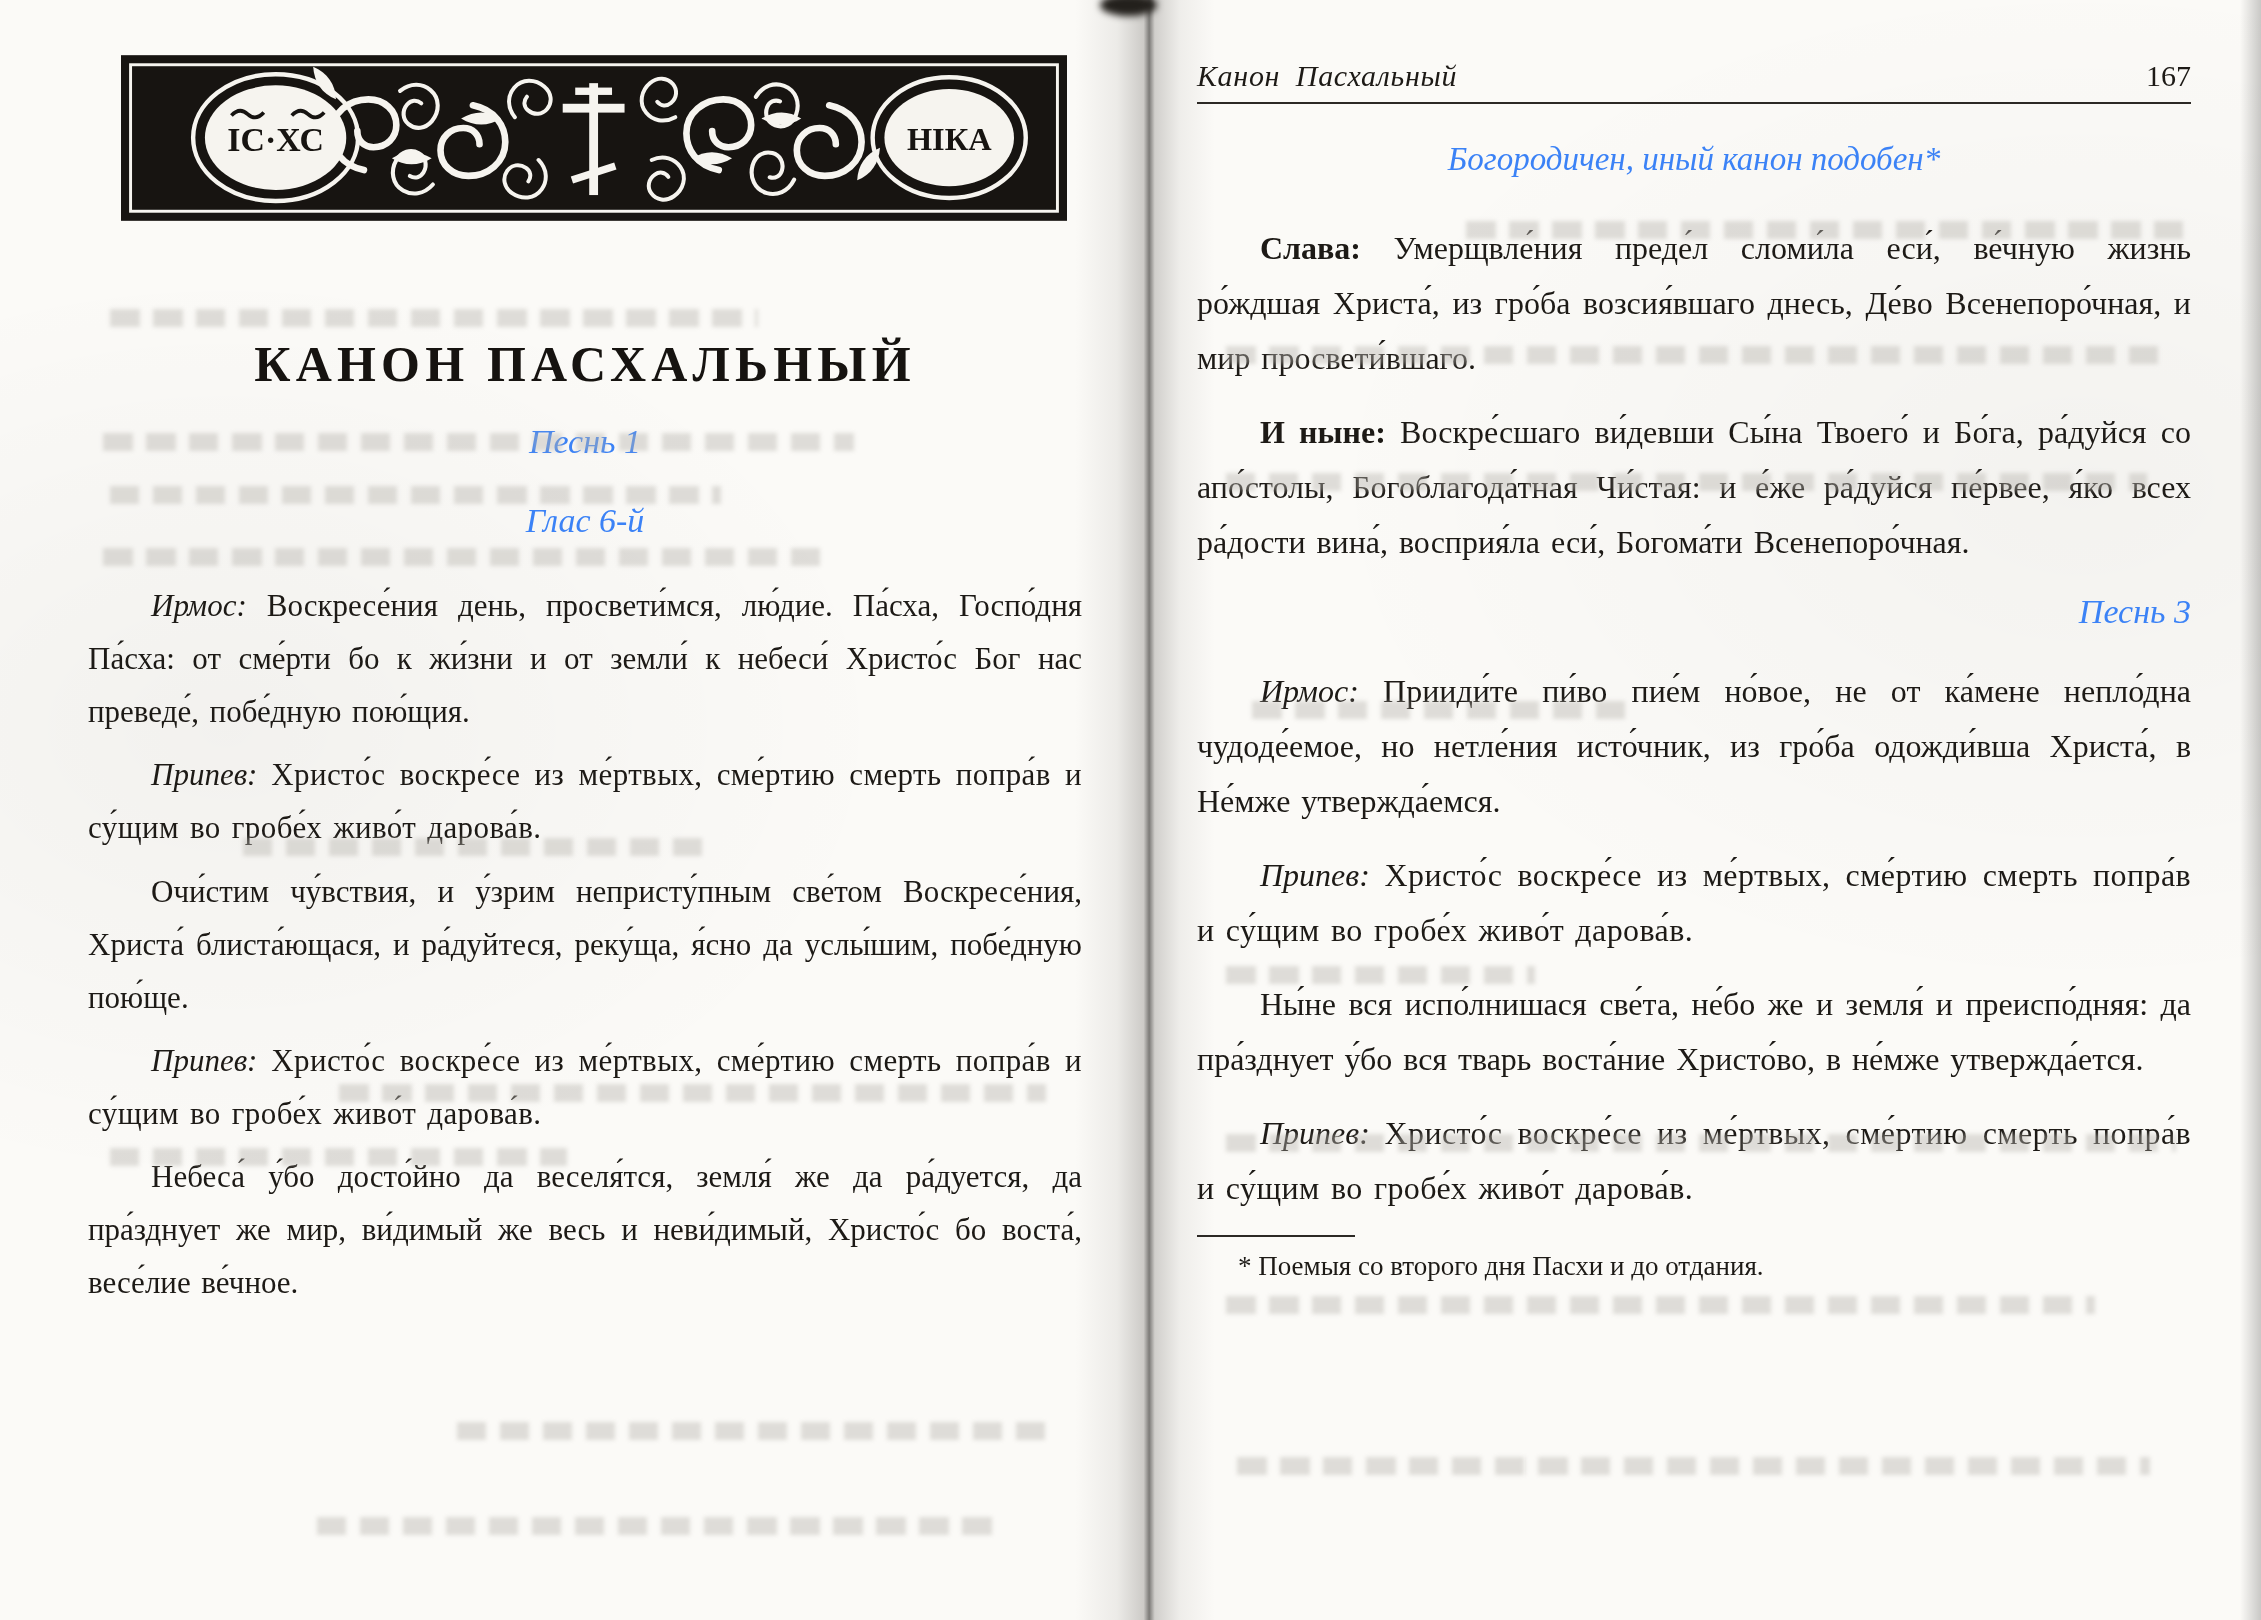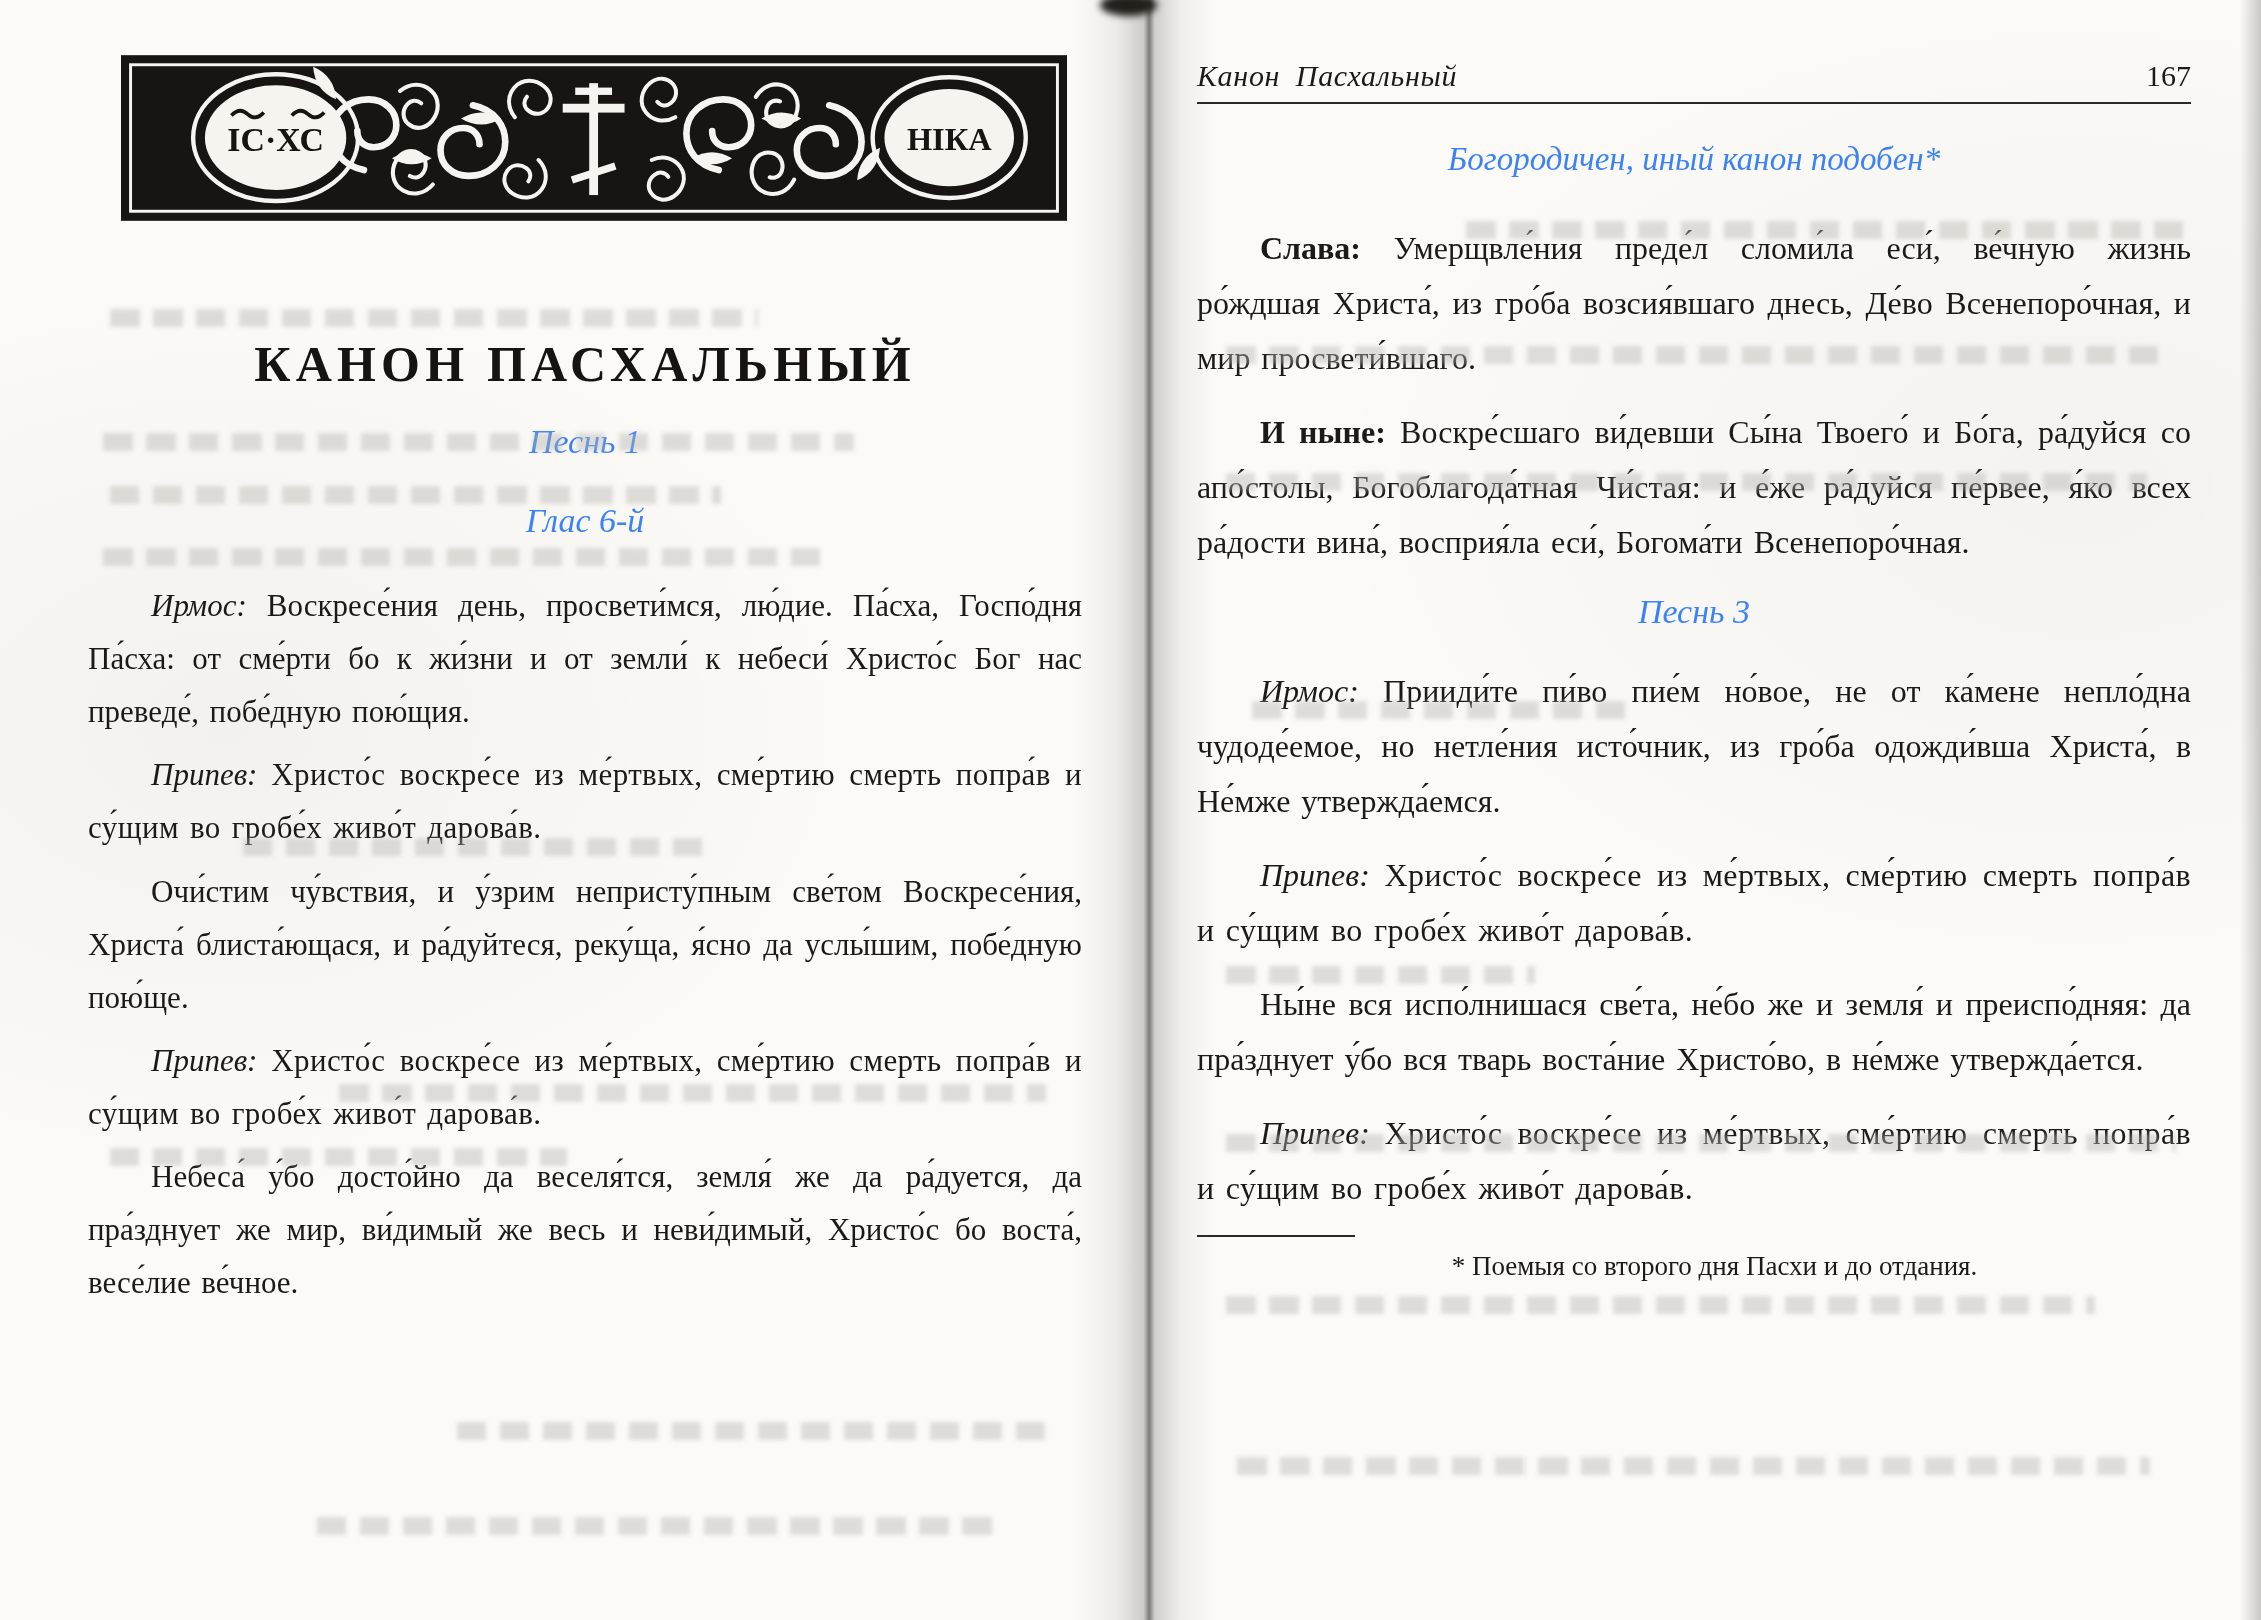--- a/index.html
+++ b/index.html
@@ -22,21 +22,21 @@
     margin:118px 0 0 0;text-align:center;
     font-size:50px;font-weight:bold;letter-spacing:5.2px;line-height:1;
     color:#161310;
   }
   .center-h{
     text-align:center;font-style:italic;font-size:34px;line-height:41px;color:#3b82f6;
   }
   .song1{margin-top:32px;}
   .glas{margin-top:38px;}
   .sub{margin-top:35px;font-size:33px;}
-  .song3{margin:20.6px 0 32px 0;}
+  .song3{margin:20.6px 0 32px 0;text-align:right;}
 
   .paras{margin-top:38px;}
   .page.right .paras-top{margin-top:41px;}
   .page.right .paras-bottom{margin-top:0;}
 
   p.para{
     margin:0 0 10.3px 0;
     text-indent:63px;
     text-align:justify;
     font-size:31px;line-height:53px;
@@ -48,21 +48,21 @@
   p.para.bold-text .ptext{font-weight:normal;letter-spacing:0.4px;}
 
   .running-header{
     display:flex;justify-content:space-between;align-items:baseline;
     border-bottom:2.9px solid #2c2925;padding-bottom:7.4px;
     font-size:30px;line-height:38px;
   }
   .rh-title{font-style:italic;letter-spacing:0.7px;word-spacing:7.4px;}
   .rh-num{font-style:normal;}
 
-  .footnote{margin-top:19px;text-align:center;}
+  .footnote{margin-top:19px;}
   .fn-rule{width:158px;border-top:2.2px solid #2c2925;margin:0 0 11.8px 0;}
   .fn-text{font-size:27px;line-height:35px;padding-left:41px;}
 
   .gutter{
     position:absolute;left:1075px;top:0;width:140px;height:1620px;
     background:linear-gradient(90deg,
       rgba(40,35,30,0) 0%,
       rgba(40,35,30,0.07) 30%,
       rgba(40,35,30,0.22) 49%,
       rgba(20,18,15,0.55) 53%,

